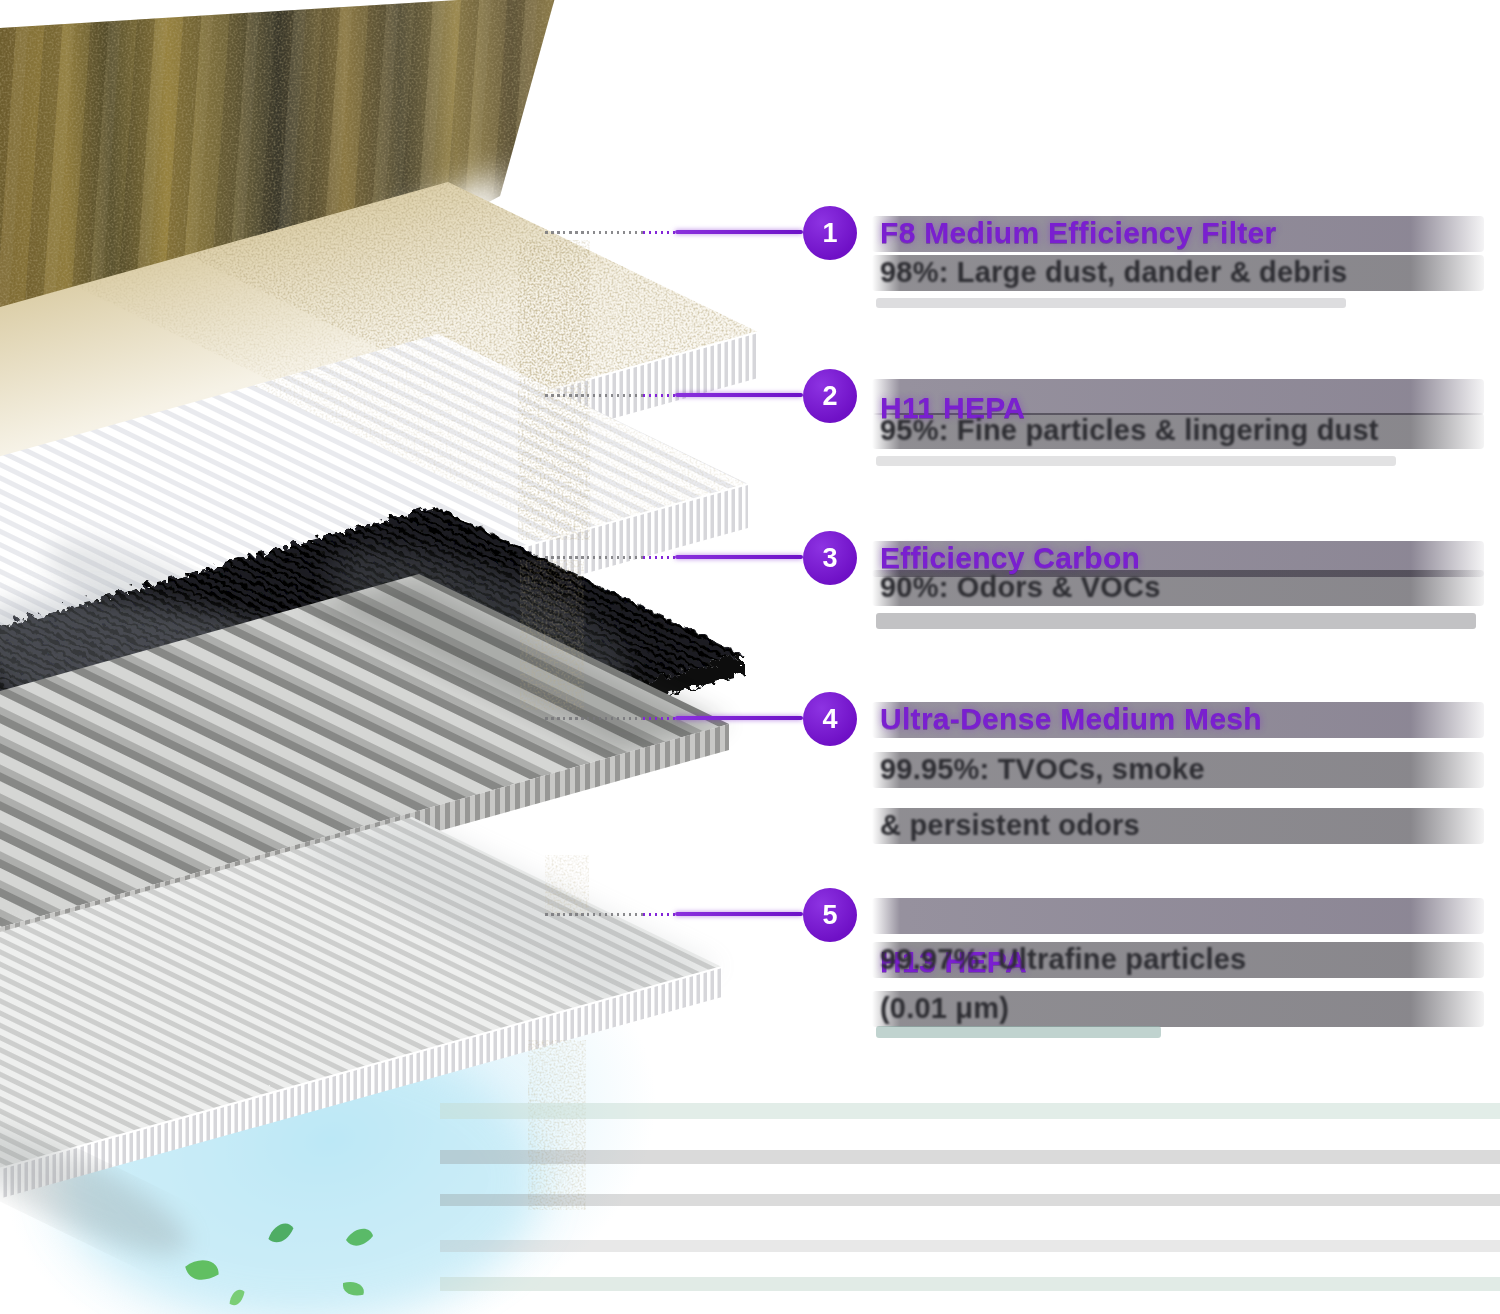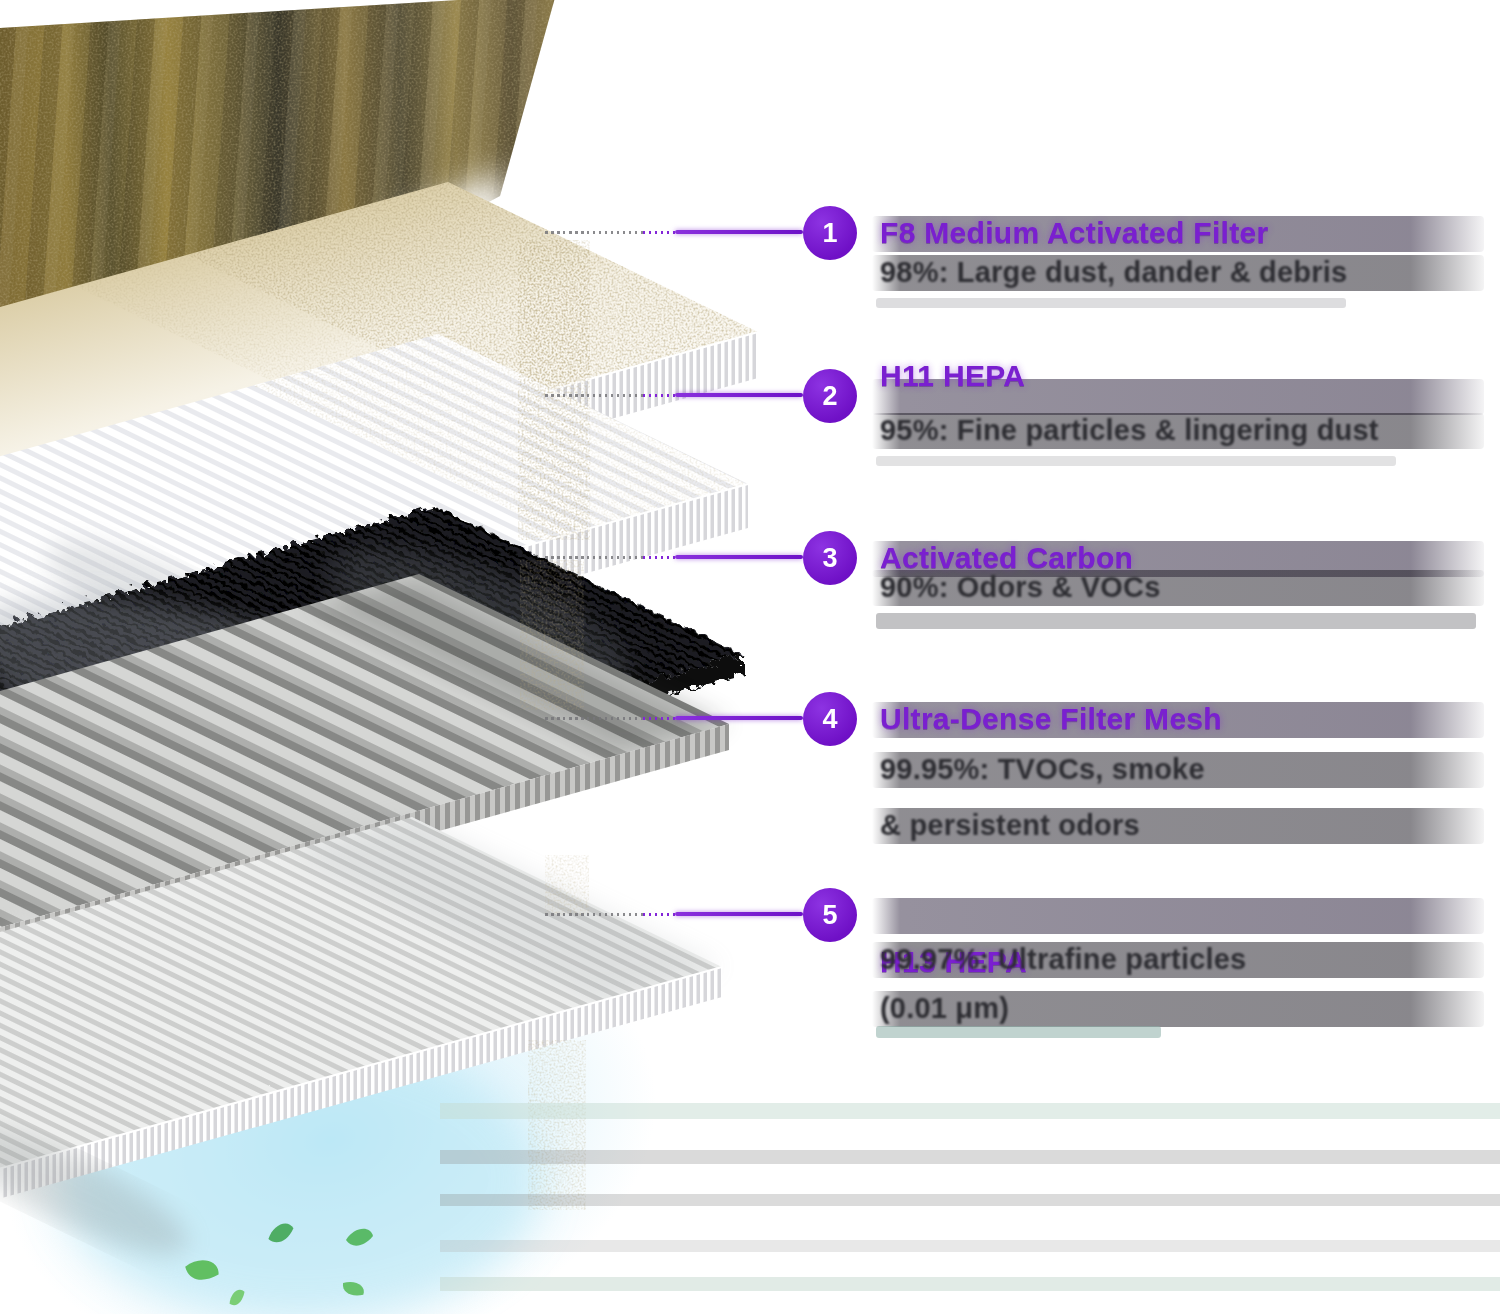--- a/index.html
+++ b/index.html
@@ -32,21 +32,21 @@
   .conn .gdots{position:absolute;left:545px;width:98px;height:3px;opacity:.85;
     background:repeating-linear-gradient(90deg,#76767a 0 2.5px,transparent 2.5px 6px);}
   .conn .pdots{position:absolute;left:643px;width:32px;height:3px;
     background:repeating-linear-gradient(90deg,#8326d8 0 2.5px,transparent 2.5px 6px);}
   .conn .sline{position:absolute;left:675px;width:128px;height:4px;top:-1px;border-radius:2px;
     background:linear-gradient(90deg,#8a30dd,#6d11c8);box-shadow:0 0 5px rgba(122,31,208,.55);}
 
   
   .c1{top:231px}.c2{top:394px}.c3{top:556px}.c4{top:717px}.c5{top:913px}
   .circ1{top:206px}.circ2{top:369px}.circ3{top:531px}.circ4{top:692px}.circ5{top:888px}
-  .t1{top:213px}.t2{top:356px}.t3{top:538px}.t4{top:699px}.t5{top:942px}
+  .t1{top:213px}.t2{top:388px}.t3{top:538px}.t4{top:699px}.t5{top:942px}
   .d1{top:252px}.d2{top:410px}.d3{top:567px}.d4a{top:749px}.d4b{top:805px}.d5a{top:939px}.d5b{top:988px}
   .bt1{top:216px}.bt2{top:379px}.bt3{top:541px}.bt4{top:702px}.bt5{top:898px}
   .bd1{top:255px}.bd2{top:413px}.bd3{top:570px}.bd4a{top:752px}.bd4b{top:808px}.bd5a{top:942px}.bd5b{top:991px}
 </style>
 </head>
 <body>
 
 <div class="canvas">
 
   <svg class="stack-art" viewBox="0 0 820 1314" width="820" height="1314" xmlns="http://www.w3.org/2000/svg">
@@ -204,21 +204,21 @@
   <div class="band bd1"></div>
   <div class="underline" style="left:876px;top:298px;width:470px;height:10px;background:rgba(150,150,155,.32);"></div>
   <div class="conn c1">
     <span class="gdots"></span>
     <span class="pdots"></span>
     <span class="sline"></span>
   </div>
   <div class="num-circle circ1">
     <span>1</span>
   </div>
-  <div class="item-title t1">F8 Medium Activated Filter</div>
+  <div class="item-title t1">F8 Medium Efficiency Filter</div>
   <div class="item-desc d1">98%: Large dust, dander &amp; debris</div>
 
   <div class="band bt bt2"></div>
   <div class="band bd2"></div>
   <div class="underline" style="left:876px;top:456px;width:520px;height:10px;background:rgba(150,150,155,.28);"></div>
   <div class="conn c2">
     <span class="gdots"></span>
     <span class="pdots"></span>
     <span class="sline"></span>
   </div>
@@ -232,35 +232,35 @@
   <div class="band bd3"></div>
   <div class="underline" style="left:876px;top:613px;width:600px;height:16px;background:rgba(120,120,125,.45);"></div>
   <div class="conn c3">
     <span class="gdots"></span>
     <span class="pdots"></span>
     <span class="sline"></span>
   </div>
   <div class="num-circle circ3">
     <span>3</span>
   </div>
-  <div class="item-title t3">Activated Carbon</div>
+  <div class="item-title t3">Efficiency Carbon</div>
   <div class="item-desc d3">90%: Odors &amp; VOCs</div>
 
   <div class="band bt bt4"></div>
   <div class="band bd4a"></div>
   <div class="band bd4b"></div>
   <div class="conn c4">
     <span class="gdots"></span>
     <span class="pdots"></span>
     <span class="sline"></span>
   </div>
   <div class="num-circle circ4">
     <span>4</span>
   </div>
-  <div class="item-title t4">Ultra-Dense Filter Mesh</div>
+  <div class="item-title t4">Ultra-Dense Medium Mesh</div>
   <div class="item-desc d4a">99.95%: TVOCs, smoke</div>
   <div class="item-desc d4b">&amp; persistent odors</div>
 
   <div class="band bt bt5"></div>
   <div class="band bd5a"></div>
   <div class="band bd5b"></div>
   <div class="underline" style="left:876px;top:1026px;width:285px;height:12px;background:rgba(140,175,168,.55);"></div>
   <div class="conn c5">
     <span class="gdots"></span>
     <span class="pdots"></span>

